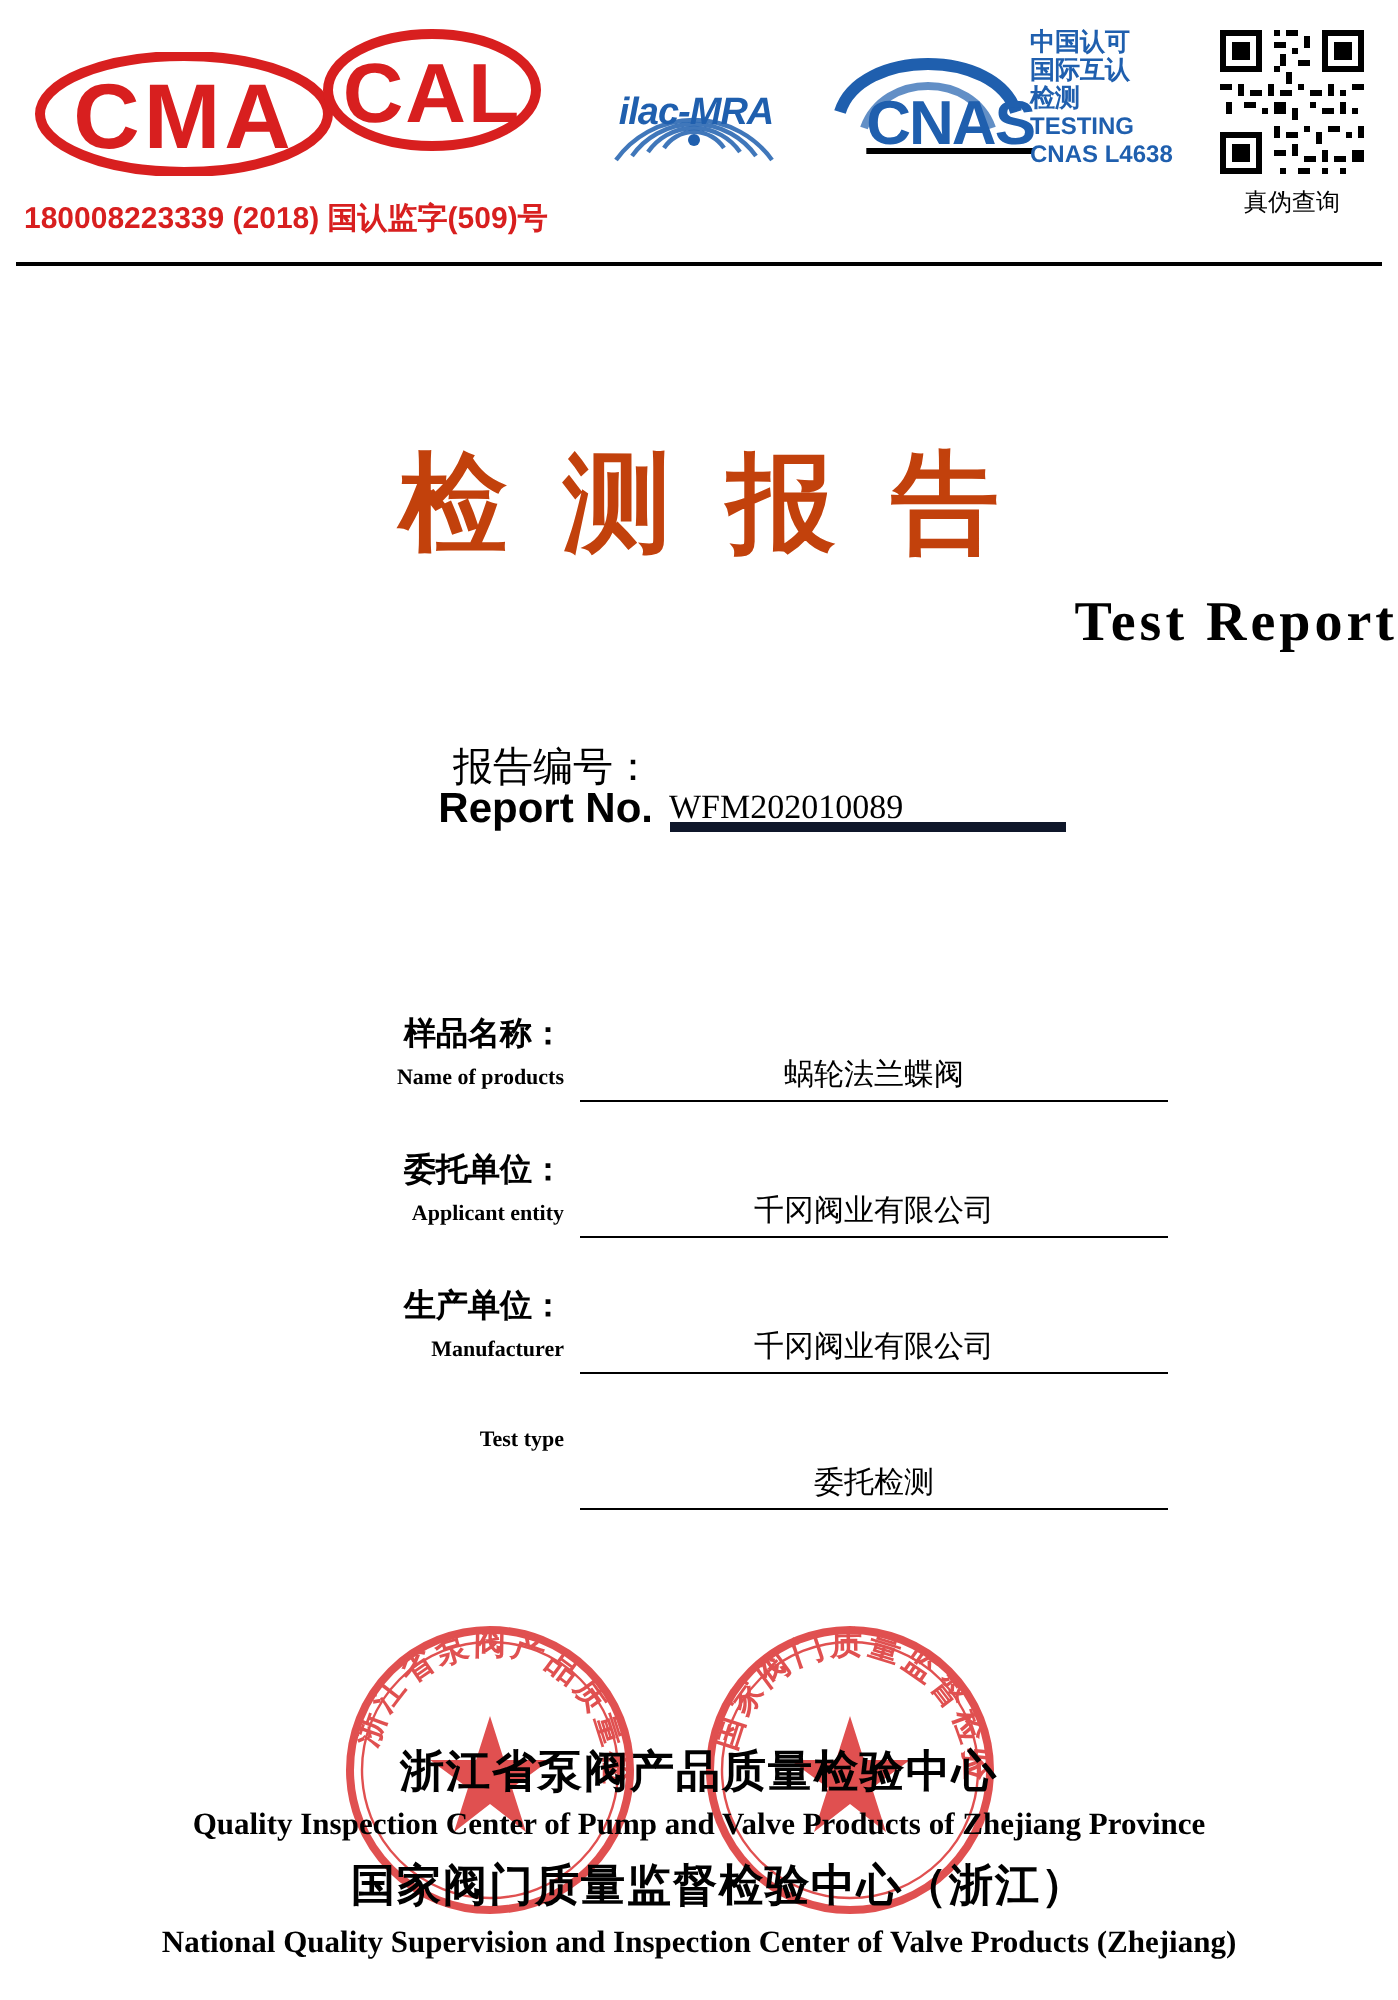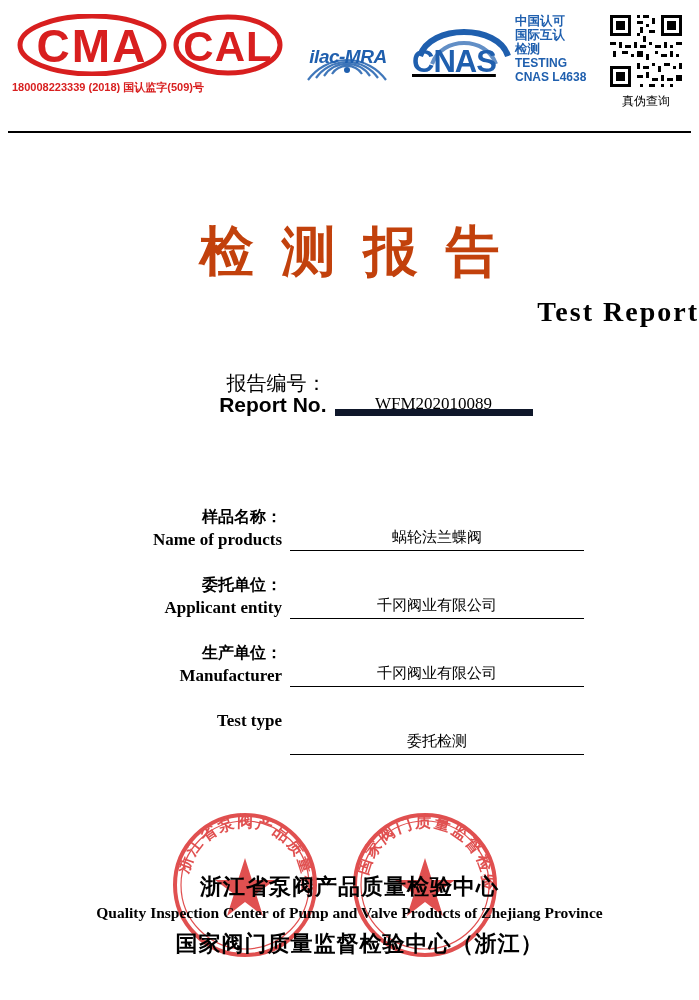--- a/index.html
+++ b/index.html
@@ -28,36 +28,36 @@
   .cma-block {
     position: absolute;
     left: 12px;
     top: 6px;
     width: 160px;
     text-align: center;
   }
   .cma-mark {
     width: 150px;
     height: 62px;
-    margin: 0 auto;
+    margin: 12px auto;
     position: relative;
   }
   .cma-code {
     font-family: "Liberation Sans", sans-serif;
     font-weight: bold;
-    font-size: 11px;
+    font-size: 15px;
     color: #d81f1f;
     letter-spacing: 0px;
     margin-top: 4px;
     white-space: nowrap;
   }
 
   .cal-block {
     position: absolute;
-    left: 168px;
+    left: 156px;
     top: 6px;
     width: 120px;
     text-align: left;
   }
   .cal-mark {
     width: 110px;
     height: 62px;
     margin: 0 auto;
     position: relative;
   }
@@ -86,21 +86,21 @@
     letter-spacing: -0.5px;
     position: relative;
     top: 30px;
   }
 
   .cnas-block {
     position: absolute;
     left: 412px;
     top: 8px;
     width: 105px;
-    text-align: left;
+    text-align: right;
     text-decoration: underline;
   }
   .cnas-text {
     font-family: "Liberation Sans", sans-serif;
     font-weight: bold;
     font-size: 31px;
     color: #1f5fae;
     position: relative;
     top: 28px;
     letter-spacing: -1px;
@@ -206,22 +206,21 @@
   .report-no .lab-en {
     font-family: Liberation Sans, sans-serif;
     font-weight: bold;
     font-size: 21px;
     line-height: 22px;
   }
   .report-no .value {
     width: 198px;
     margin-left: 8px;
     margin-top: 22px;
-    border-bottom: 7px solid #0f172a;
-    text-align: center;
+    border-bottom: 5px solid #0f172a;
     font-family: "Liberation Serif", serif;
     font-size: 17px;
     padding-bottom: 14px;
     height: 22px;
     box-sizing: border-box;
   }
 
   
   .fields {
     position: absolute;
@@ -243,21 +242,21 @@
   .field-label .cn {
     font-family: "DejaVu Sans", sans-serif;
     font-weight: bold;
     font-size: 16px;
     line-height: 23px;
     display: block;
   }
   .field-label .en {
     font-family: "Liberation Serif", serif;
     font-weight: bold;
-    font-size: 17px;
+    font-size: 11px;
     line-height: 23px;
     display: block;
   }
   .field-value {
     width: 294px;
     margin-top: 23px;
     border-bottom: 1px solid #000;
     text-align: center;
     font-family: "DejaVu Sans", sans-serif;
     font-size: 15px;
@@ -515,13 +514,14 @@
       <polygon fill="#d81f1f" points="75,48 82,70 105,70 86,84 93,106 75,92 57,106 64,84 45,70 68,70"></polygon>
     </svg>
   </div>
 
 </div>
 
 <div class="footer">
   <div class="line-cn1">浙江省泵阀产品质量检验中心</div>
   <div class="line-en1">Quality Inspection Center of Pump and Valve Products of Zhejiang Province</div>
   <div class="line-cn2">国家阀门质量监督检验中心（浙江）</div>
+  <div class="line-en2">National Quality Supervision and Inspection Center of Valve Products (Zhejiang)</div>
 </div>
 
 </body></html>

